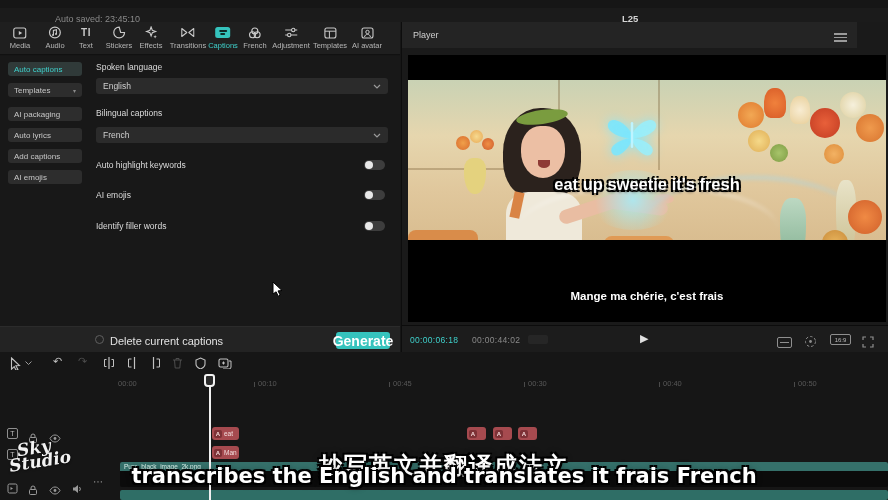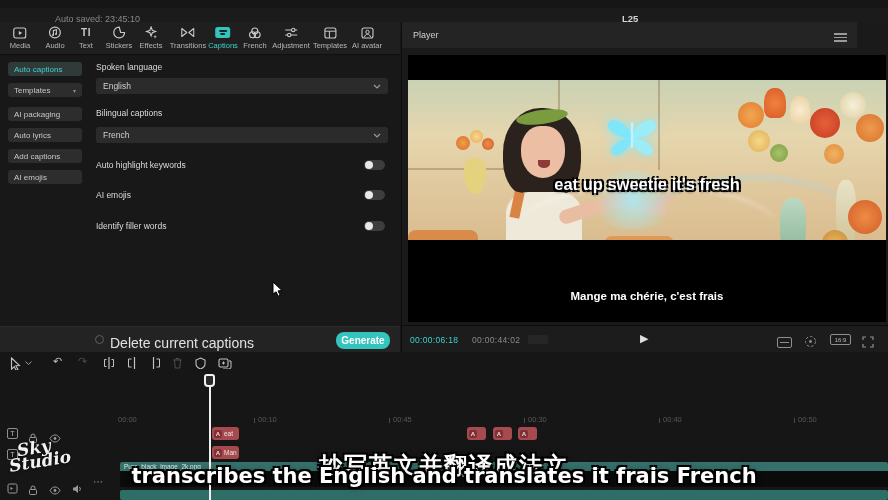--- a/index.html
+++ b/index.html
@@ -30,22 +30,22 @@
   .side-item .chev { margin-left:auto; font-size:6px; color:#8a8a8a; }
 
   .field-label { position:absolute; left:96px; font-size:8.5px; color:#dcdcdc; }
   .select { position:absolute; left:96px; width:292px; height:16px; background:#2b2b2b; border-radius:3px; display:flex; align-items:center; justify-content:space-between; padding:0 7px; font-size:8.5px; color:#cfcfcf; cursor:pointer; }
   .toggle-label { position:absolute; left:96px; font-size:8.5px; color:#dcdcdc; }
   .toggle { position:absolute; left:364px; width:21px; height:10px; border-radius:6px; background:#3d3d3d; cursor:pointer; }
   .toggle .knob { position:absolute; left:1px; top:1px; width:8px; height:8px; border-radius:50%; background:#e8e8e8; }
 
   .gen-bar { position:absolute; left:0; top:326px; width:400px; height:27px; background:#232323; border-top:1px solid #2b2b2b; }
   .gen-check { position:absolute; left:95px; top:8px; width:9px; height:9px; border:1px solid #5f5f5f; border-radius:50%; cursor:pointer; }
-  .gen-check-label { position:absolute; left:110px; top:8px; font-size:14px; color:#e2e2e2; }
-  .generate-btn { position:absolute; left:336px; top:5px; width:54px; height:17px; background:#35c3bd; border-radius:8px; color:#fff; font-size:10px; font-weight:bold; display:flex; align-items:center; justify-content:center; cursor:pointer; }
+  .gen-check-label { position:absolute; left:110px; top:8px; font-size:11px; color:#e2e2e2; }
+  .generate-btn { position:absolute; left:336px; top:5px; width:54px; height:17px; background:#35c3bd; border-radius:3px; color:#fff; font-size:14px; font-weight:bold; display:flex; align-items:center; justify-content:center; cursor:pointer; }
 
   .mouse-cursor { position:absolute; left:272px; top:281px; z-index:30; }
 
   
   .player-panel { position:absolute; left:401px; top:22px; width:487px; height:330px; background:#1a1a1a; border-left:1px solid #0d0d0d; }
   .player-header { position:absolute; left:0; top:0; width:455px; height:26px; background:#242424; }
   .player-title { position:absolute; left:11px; top:8px; font-size:9px; color:#cfcfcf; }
   .hamburger { position:absolute; right:10px; top:9px; width:13px; cursor:pointer; }
   .hamburger i { display:block; height:1.5px; background:#9a9a9a; margin:2px 0; }
 
@@ -81,21 +81,21 @@
   .ctrl-icon { position:absolute; top:8px; color:#a8a8a8; cursor:pointer; }
   .ratio-badge { position:absolute; top:8px; width:21px; height:11px; border:1px solid #8f8f8f; border-radius:2px; font-size:6px; color:#bbb; display:flex; align-items:center; justify-content:center; cursor:pointer; }
 
   
   .timeline { position:absolute; left:0; top:352px; width:888px; height:148px; background:#161616; }
   .tl-toolbar { position:absolute; left:0; top:0; width:888px; height:24px; }
   .tl-icon { position:absolute; top:5px; color:#c2c2c2; font-size:11px; cursor:pointer; }
   .tl-icon.dim { color:#4d4d4d; }
   .tl-icon svg { display:block; }
 
-  .ruler-tick { position:absolute; top:27px; font-size:7.5px; color:#585858; white-space:nowrap;margin-top:36px; }
+  .ruler-tick { position:absolute; top:27px; font-size:7.5px; color:#585858; white-space:nowrap; }
   .ruler-tick .bar { display:inline-block; width:1px; height:5px; background:#4a4a4a; margin-right:3px; vertical-align:middle; }
 
   .playhead-line { position:absolute; left:209px; top:23px; width:1.5px; height:125px; background:#f0f0f0; z-index:6; }
   .playhead-handle { position:absolute; left:204px; top:22px; width:11px; height:13px; border:2px solid #f2f2f2; border-radius:3px 3px 4px 4px; background:#2a2a2a; z-index:7; }
 
   .th-icon { position:absolute; color:#9a9a9a; }
   .th-badge { width:11px; height:11px; border:1px solid #8f8f8f; border-radius:2px; font-size:7px; color:#bdbdbd; display:flex; align-items:center; justify-content:center; }
 
   .clip-red { position:absolute; height:13px; background:#a64a4f; border-radius:3px; display:flex; align-items:center; padding:0 2px; gap:2px; overflow:hidden; cursor:pointer; z-index:3; }
   .clip-red .abadge { width:8px; height:8px; background:#7d3136; border-radius:2px; color:#f2d7d7; font-size:6px; font-weight:bold; display:flex; align-items:center; justify-content:center; flex:0 0 auto; }

